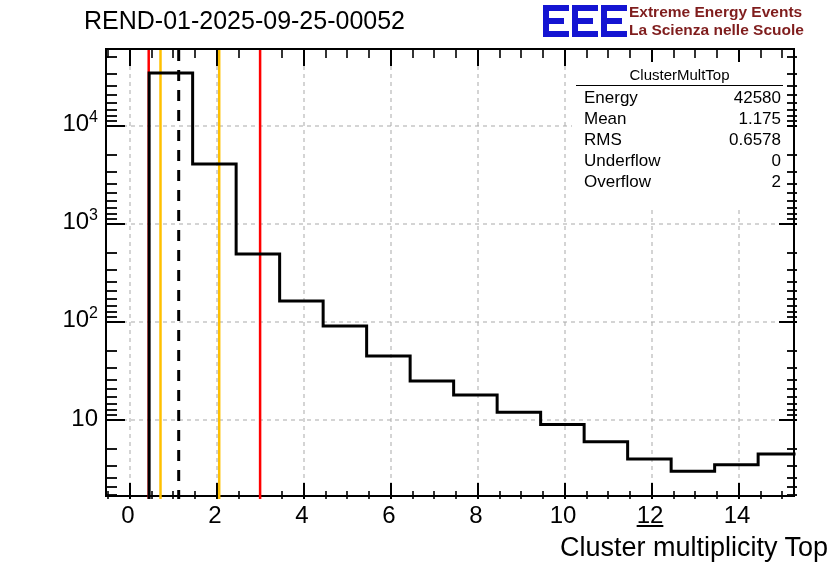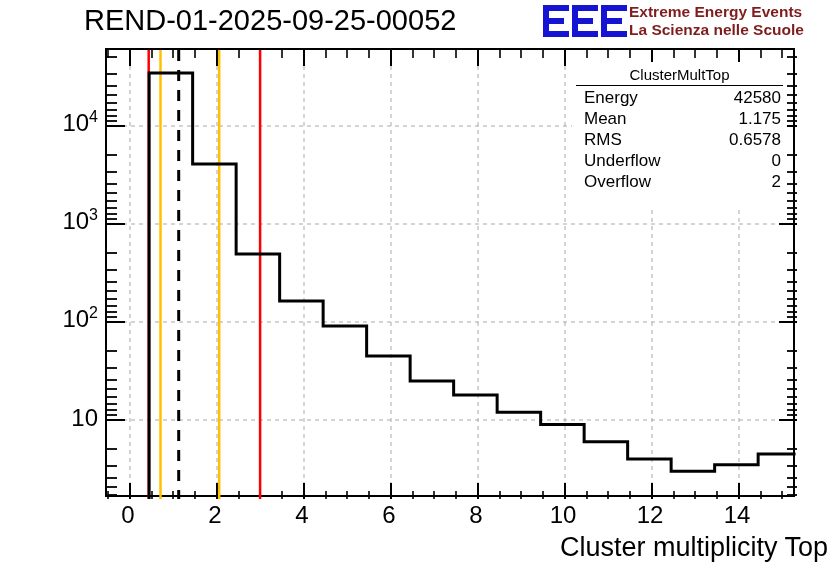--- a/index.html
+++ b/index.html
@@ -2,21 +2,21 @@
 <html><head>
 <meta charset="utf-8">
 <title>ROOT Histogram</title>
 <style>
   html,body{margin:0;padding:0;background:#ffffff;}
   body{width:836px;height:572px;position:relative;overflow:hidden;
        font-family:"Liberation Sans", sans-serif;color:#000;}
   .root-canvas{position:absolute;left:0;top:0;width:836px;height:572px;background:#fff;}
 
   
-  #plot-title{position:absolute;left:84px;top:6px;font-size:29px;line-height:28px;
+  #plot-title{position:absolute;left:84px;top:6px;font-size:25px;line-height:28px;
               letter-spacing:0px;white-space:nowrap;color:#000;text-align:right;}
 
   
   #eee-logo{position:absolute;left:543px;top:2px;width:292px;height:40px;}
   #eee-logo .eee-mark{position:absolute;left:0;top:2px;width:84px;height:34px;}
   #eee-logo .eee-text{position:absolute;left:86px;top:1px;color:#7f1d1d;
                       font-size:15.5px;line-height:17.5px;font-weight:bold;white-space:nowrap;}
   #eee-logo .eee-text div{letter-spacing:0px;}
 
   
@@ -282,21 +282,21 @@
   <div class="ylab" style="left:22px;  top:307px; width:76px;">10<sup>2</sup></div>
   <div class="ylab" style="left:22px;  top:209px; width:76px;">10<sup>3</sup></div>
   <div class="ylab" style="left:22px;  top:111px; width:76px;">10<sup>4</sup></div>
 
   <div class="xlab" style="left:98px;  top:503px; width:60px;">0</div>
   <div class="xlab" style="left:185px; top:503px; width:60px;">2</div>
   <div class="xlab" style="left:272px; top:503px; width:60px;">4</div>
   <div class="xlab" style="left:359px; top:503px; width:60px;">6</div>
   <div class="xlab" style="left:446px; top:503px; width:60px;">8</div>
   <div class="xlab" style="left:533px; top:503px; width:60px;">10</div>
-  <div class="xlab" style="left:620px; top:503px; width:60px;">12</div>
+  <div class="xlab" style="left:620px; top:503px; width:60px;text-decoration:underline;">12</div>
   <div class="xlab" style="left:707px; top:503px; width:60px;">14</div>
 
   <div id="x-axis-title">Cluster multiplicity Top</div>
 
   <div id="stats-box">
     <div class="stats-title">ClusterMultTop</div>
     <div class="stats-row">
       <span class="k">Energy</span>
       <span class="v">42580</span>
     </div>

